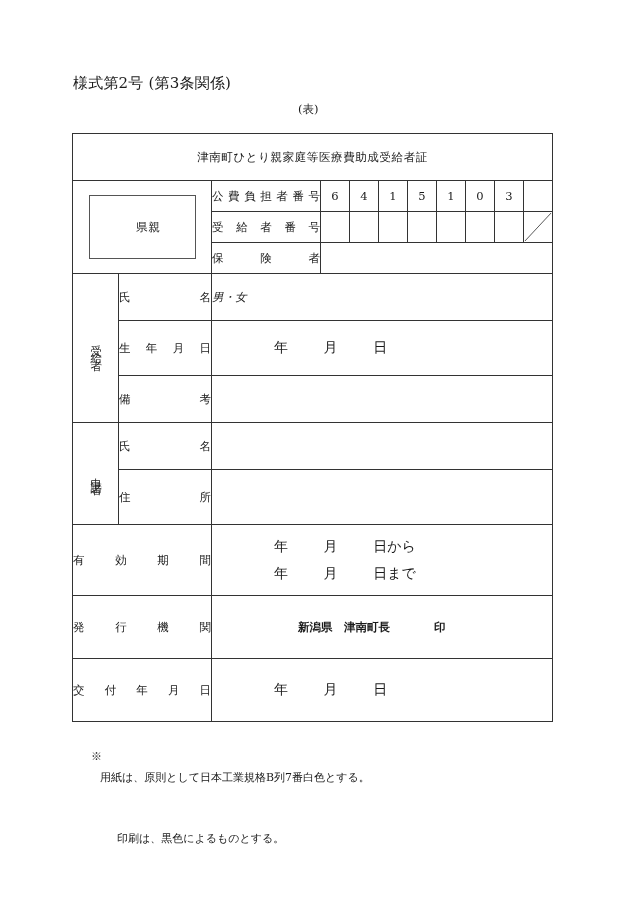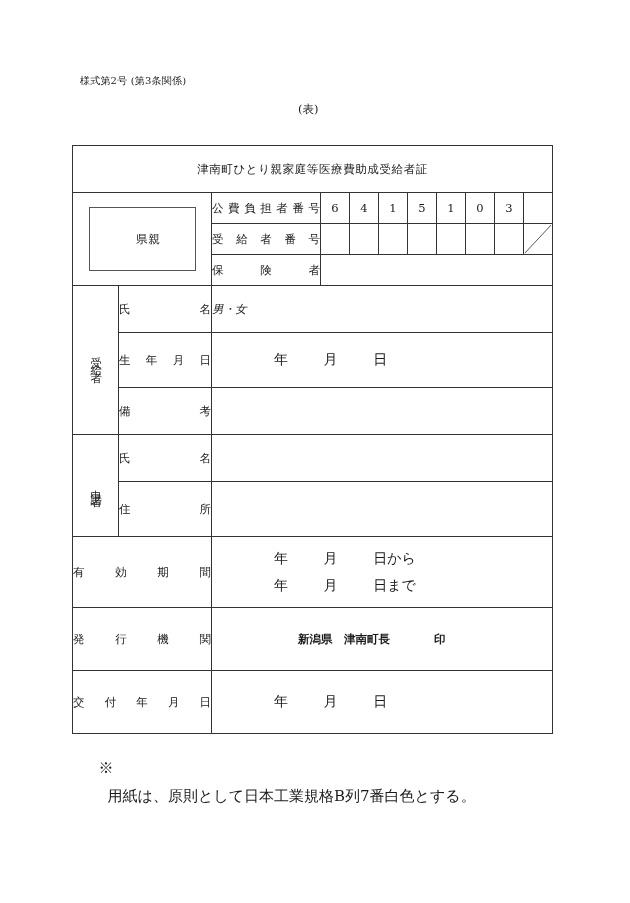--- a/index.html
+++ b/index.html
@@ -17,43 +17,42 @@
   }
 
   .page {
     position: absolute;
     inset: 0;
   }
 
   
   .form-no {
     position: absolute;
-    left: 80px;
+    left: 73px;
     top: 74px;
-    font-size: 10px;
+    font-size: 15px;
     letter-spacing: 0.2px;
     white-space: nowrap;
   }
   .omote {
     position: absolute;
     left: 298px;
     top: 102px;
     font-size: 11.5px;
     white-space: nowrap;
   }
 
   
   .cert-table {
     position: absolute;
     left: 72px;
     top: 133px;
     width: 480px;
     border-collapse: collapse;
     table-layout: fixed;
-    margin-top: 12px;
   }
   .cert-table td {
     border: 1px solid #333333;
     padding: 0;
     font-size: 11.5px;
     vertical-align: middle;
     background: #ffffff;
   }
 
   
@@ -166,21 +165,21 @@
     padding-left: 86px;
     white-space: pre;
     font-weight: bold;
   }
 
   
   .notes {
     position: absolute;
     left: 70px;
     top: 727px;
-    font-size: 15px;
+    font-size: 11px;
     line-height: 1.85;
   }
   .note-row {
     white-space: pre;
   }
   .note-indent {
     padding-left: 26px;
   }
 </style>
 </head>
@@ -378,15 +377,18 @@
       </tr>
 
     </tbody>
   </table>
 
   <div class="notes">
     <div class="note-row">
       <span>※</span>
       <span style="padding-left:9px">用紙は、原則として日本工業規格B列7番白色とする。</span>
     </div>
+    <div class="note-row note-indent">
+      <span>印刷は、黒色によるものとする。</span>
+    </div>
   </div>
 
 </div>
 
 </body></html>

